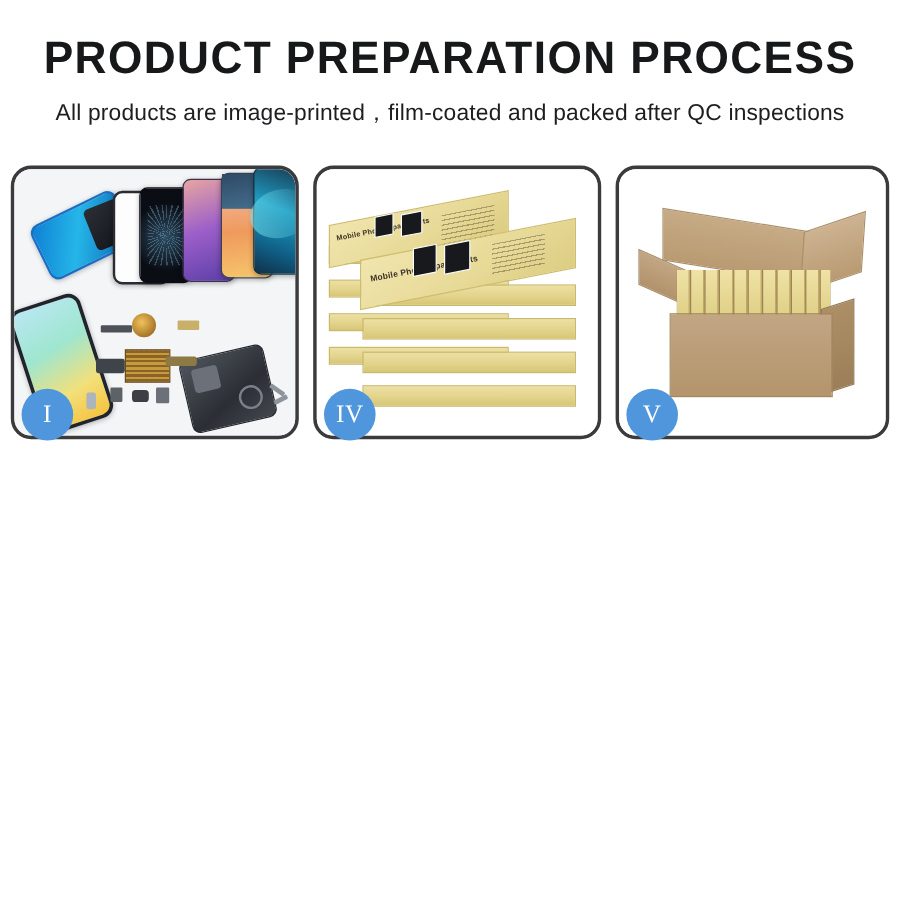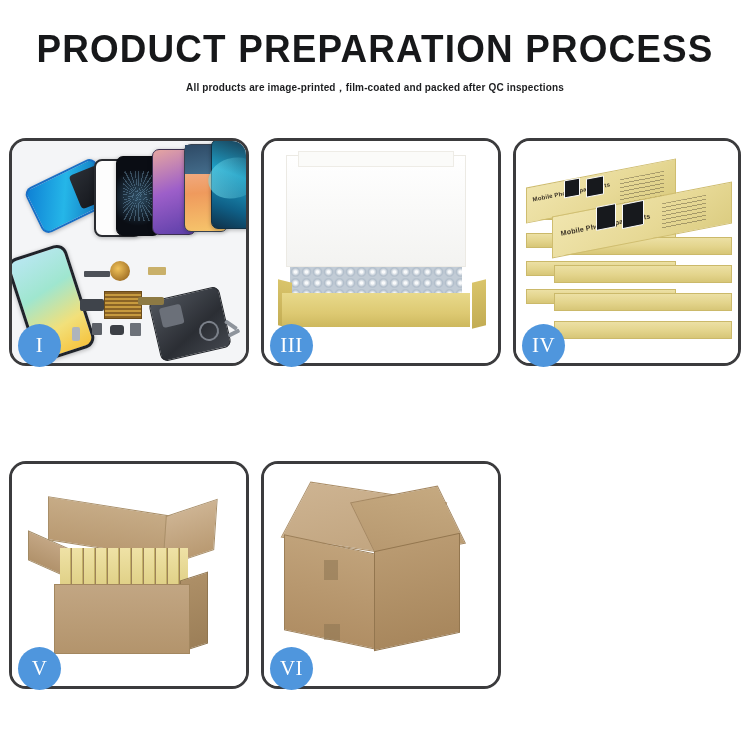--- a/index.html
+++ b/index.html
@@ -28,22 +28,22 @@
     font-weight: bold;
     letter-spacing: 1.2px;
     color: #17181a;
     line-height: 1.05;
     transform: scaleX(0.97);
   }
 
   .subtitle {
     margin-top: 11px;
     font-family: "Liberation Sans", sans-serif;
-    font-size: 10px;
-    font-weight: bold;
+    font-size: 19px;
+    font-weight: normal;
     color: #1d1e20;
     letter-spacing: 0.15px;
   }
 
   
   .grid {
     position: absolute;
     left: 9px;
     top: 138px;
     width: 732px;
@@ -407,31 +407,20 @@
         <div class="part" style="left:98px;top:184px;width:14px;height:10px;background:#3c4046;border-radius:3px;"></div>
         <div class="part" style="left:118px;top:182px;width:11px;height:13px;background:#6c7179;"></div>
         <div class="part" style="left:60px;top:186px;width:8px;height:14px;background:#aeb4bc;border-radius:2px;"></div>
         <div class="part" style="left:212px;top:182px;width:14px;height:4px;background:#8e949c;transform:rotate(35deg);"></div>
         <div class="part" style="left:216px;top:190px;width:12px;height:4px;background:#8e949c;transform:rotate(-28deg);"></div>
       </div>
       <div class="badge">I</div>
     </div>
 
 
-    <div class="panel">
-      <div class="panel-inner p3">
-        <div class="fb-lid"></div>
-        <div class="fb-lid-top"></div>
-        <div class="fb-bubbles"></div>
-        <div class="fb-left-tab"></div>
-        <div class="fb-right-tab"></div>
-        <div class="fb-front"></div>
-      </div>
-      <div class="badge">III</div>
-    </div>
 
     <div class="panel">
       <div class="panel-inner p4">
 
         <div class="stack-box" style="left:10px;top:64px;width:150px;height:15px;"></div>
         <div class="stack-box" style="left:10px;top:92px;width:150px;height:15px;"></div>
         <div class="stack-box" style="left:10px;top:120px;width:150px;height:15px;"></div>
         <div class="stack-box" style="left:10px;top:148px;width:150px;height:15px;"></div>
 
         <div class="lid" style="left:10px;top:32px;width:150px;height:36px;"></div>
@@ -471,26 +460,15 @@
           <div class="ct-ybox" style="left:96px;"></div>
           <div class="ct-ybox" style="left:108px;"></div>
           <div class="ct-ybox" style="left:120px;"></div>
         </div>
         <div class="ct-side"></div>
         <div class="ct-body"></div>
       </div>
       <div class="badge">V</div>
     </div>
 
-    <div class="panel">
-      <div class="panel-inner p6">
-        <div class="sc-top"></div>
-        <div class="sc-top2"></div>
-        <div class="sc-left"></div>
-        <div class="sc-right"></div>
-        <div class="sc-tape" style="left:60px;top:96px;width:14px;height:20px;"></div>
-        <div class="sc-tape" style="left:60px;top:160px;width:16px;height:16px;"></div>
-      </div>
-      <div class="badge">VI</div>
-    </div>
 
   </div>
 </div>
 
 </body></html>

